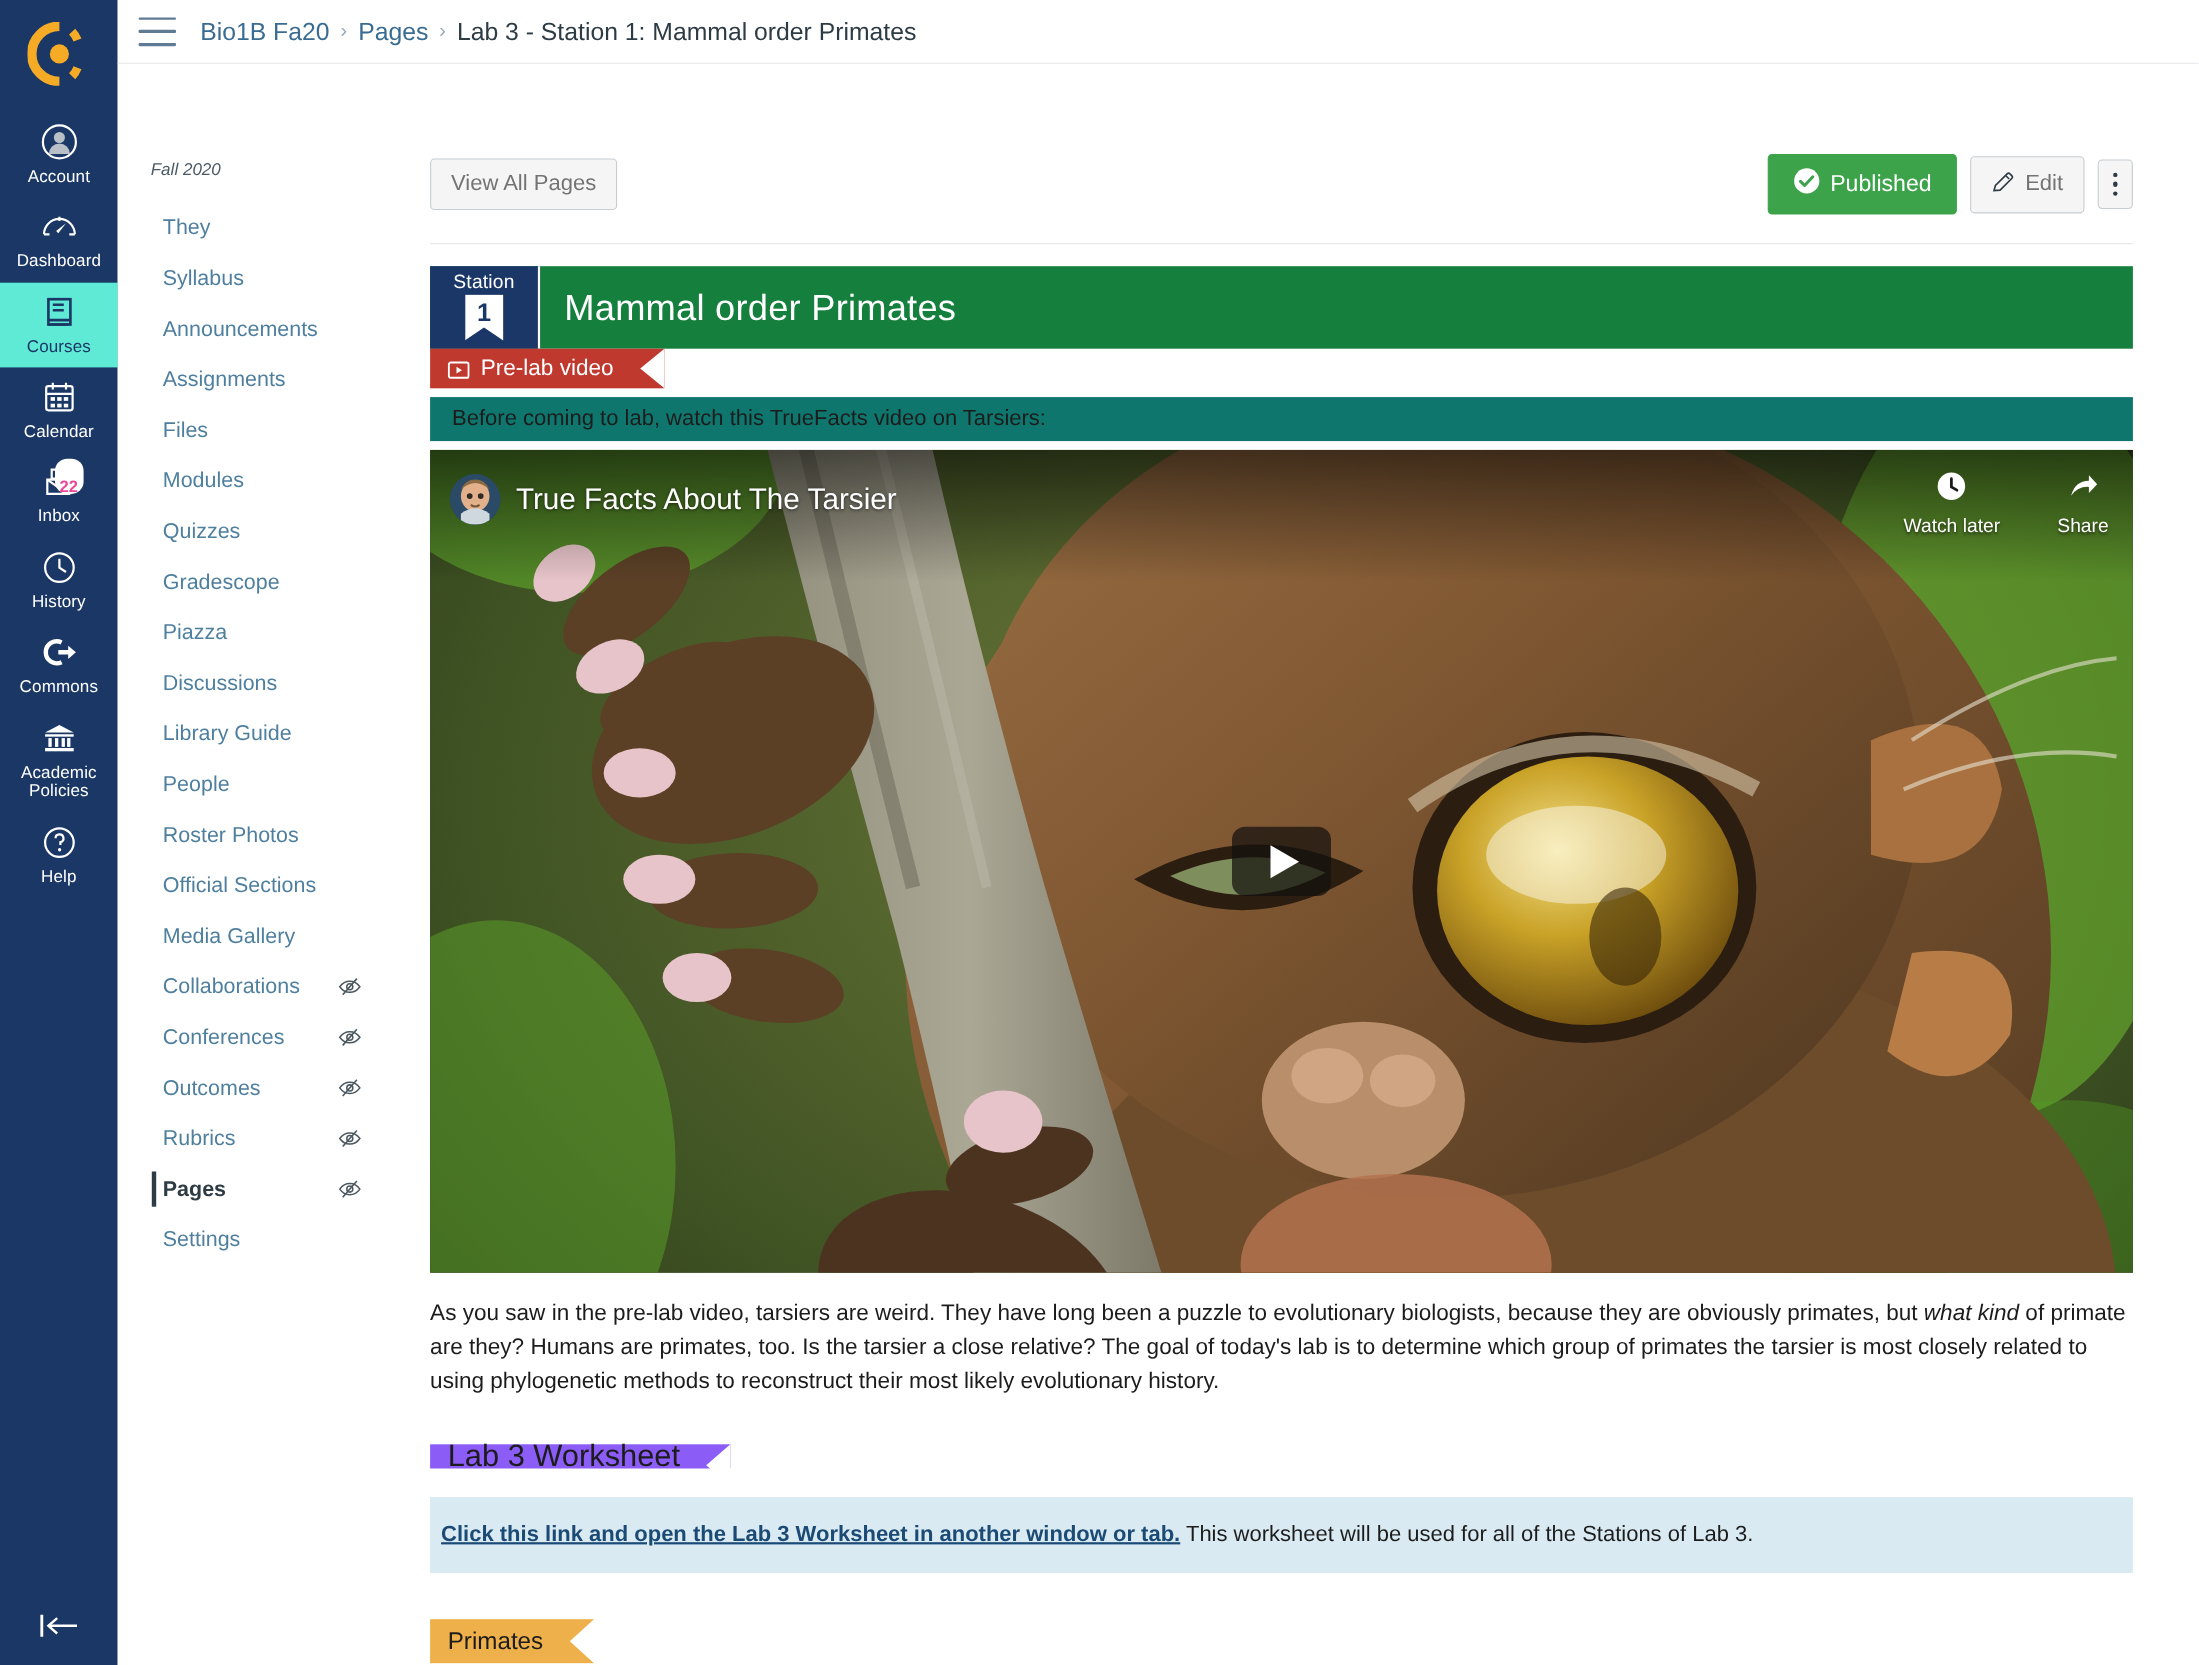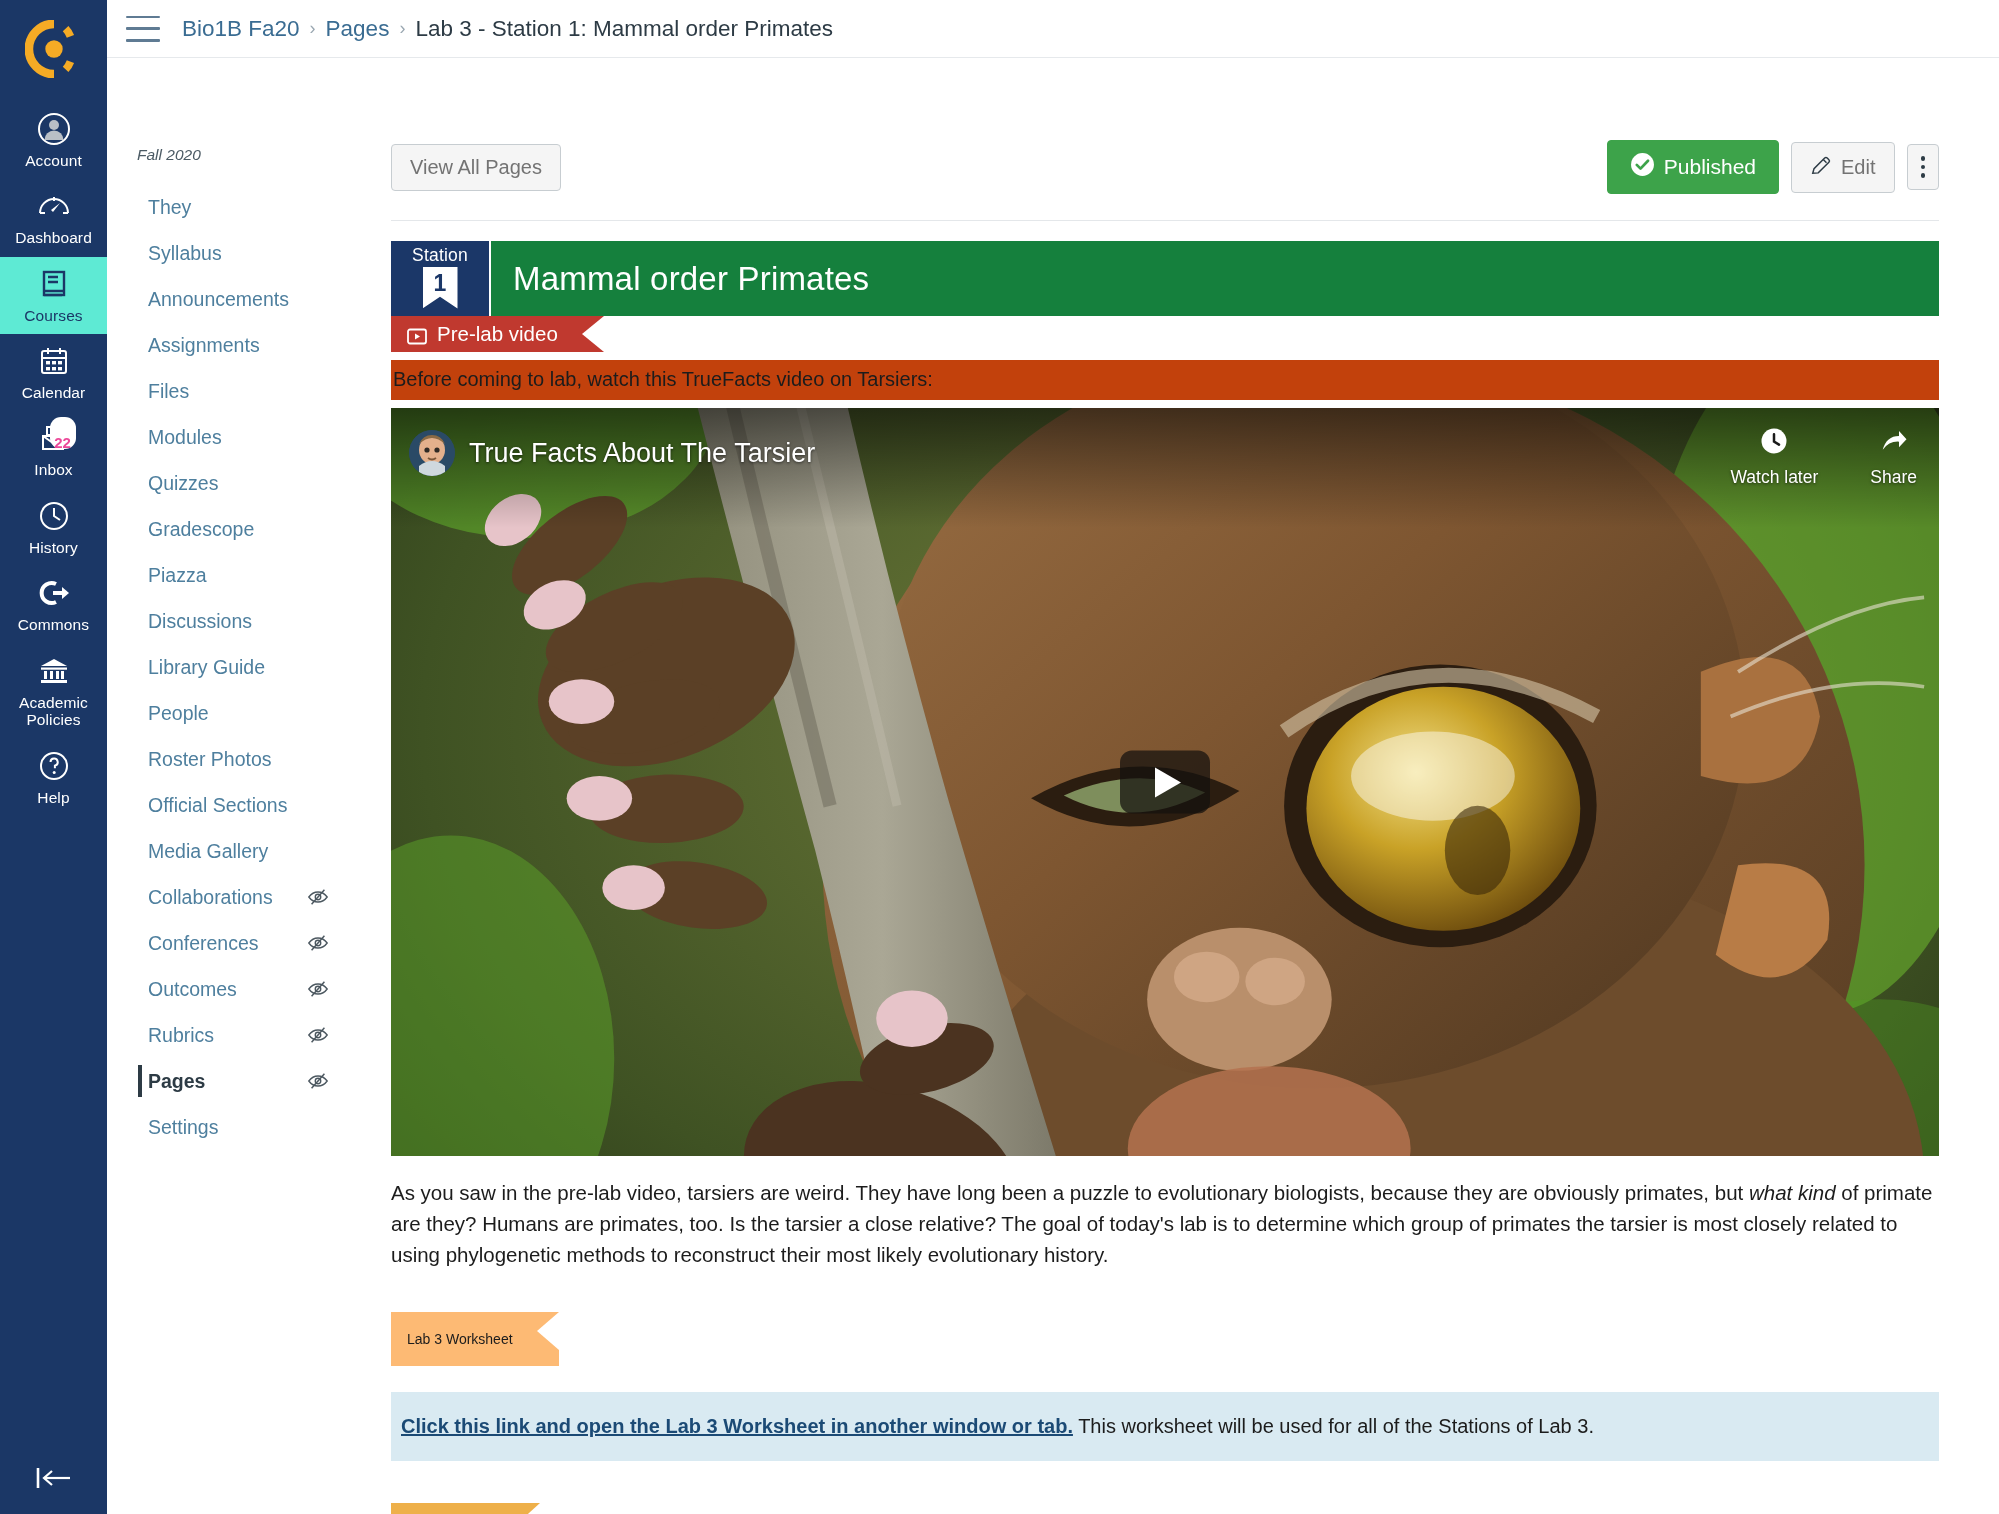--- a/index.html
+++ b/index.html
@@ -111,21 +111,21 @@
     font-size: 23px; font-weight: 700; padding-top: 3px;
   }
   .station-title { flex:1; display:flex; align-items:center; padding-left: 22px; color:#fff; font-size: 33px; font-weight: 400; letter-spacing:.2px; }
 
   .flag { position: relative; height: 36px; display:inline-flex; align-items:center; color:#fff; font-size: 20.5px; padding: 0 46px 0 16px; }
   .flag.red { background: #c0392f; }
   .flag.red::after { content:""; position:absolute; right:0; top:0; border-top: 18px solid transparent; border-bottom: 18px solid transparent; border-right: 22px solid #fff; }
   .flag-row { display:flex; }
   .flag-ico { width: 20px; height: 17px; margin-right: 10px; flex:0 0 auto; }
 
-  .notice-pink { background: #c2410c; color:#1c1c1c; font-size: 20px; padding: 8px 0 9px 2px; margin-top: 8px; }
+  .notice-pink { background: #0f766e; color:#1c1c1c; font-size: 20px; padding: 8px 0 9px 20px; margin-top: 8px; }
 
   .video {
     position: relative; width: 100%; height: 748px; margin-top: 8px; overflow: hidden;
     background: #2e3a22;
   }
   .video-img { position:absolute; inset:0; }
   .vcap { position:absolute; left:0; top:0; width:100%; height: 120px;
           background: linear-gradient(to bottom, rgba(0,0,0,.55), rgba(0,0,0,0)); }
   .vtitle-row { position:absolute; left: 18px; top: 22px; display:flex; align-items:center; gap: 14px; }
   .vavatar { width: 46px; height: 46px; border-radius: 50%; overflow:hidden; background:#2a4a66; position:relative; }
@@ -136,21 +136,21 @@
   .playbtn {
     position:absolute; left:50%; top:50%; transform:translate(-50%,-50%);
     width: 90px; height: 63px; border-radius: 12px; background: rgba(20,16,14,.72);
     display:flex; align-items:center; justify-content:center;
   }
   .playbtn .tri { width:0;height:0;border-left:26px solid #fff;border-top:15px solid transparent;border-bottom:15px solid transparent; margin-left:5px;}
 
   .para { font-size: 20.5px; line-height: 1.5; color:#1c1c1c; margin-top: 22px; }
   .para i { font-style: italic; }
 
-  .flag.teal { background:#fdba74; color:#1c1c1c; font-size: 14px; height: 54px; }
+  .flag.teal { background:#8b5cf6; color:#1c1c1c; font-size: 28px; height: 22px; }
   .flag.teal::after { content:""; position:absolute; right:0; top:0; border-top: 19px solid transparent; border-bottom: 19px solid transparent; border-right: 22px solid #fff; }
   .flag.gold { background:#eeb04a; color:#1c1c1c; font-size: 22px; height: 40px; }
   .flag.gold::after { content:""; position:absolute; right:0; top:0; border-top: 20px solid transparent; border-bottom: 20px solid transparent; border-right: 22px solid #fff; }
 
   .sec-gap-lg { height: 42px; }
   .sec-gap-sm { height: 26px; }
 
   .callout-blue { background:#d9eaf2; padding: 23px 10px; font-size: 20px; color:#1c1c1c; }
   .callout-blue a { color:#1b4a75; text-decoration: underline; font-weight: 600; }
 </style>

